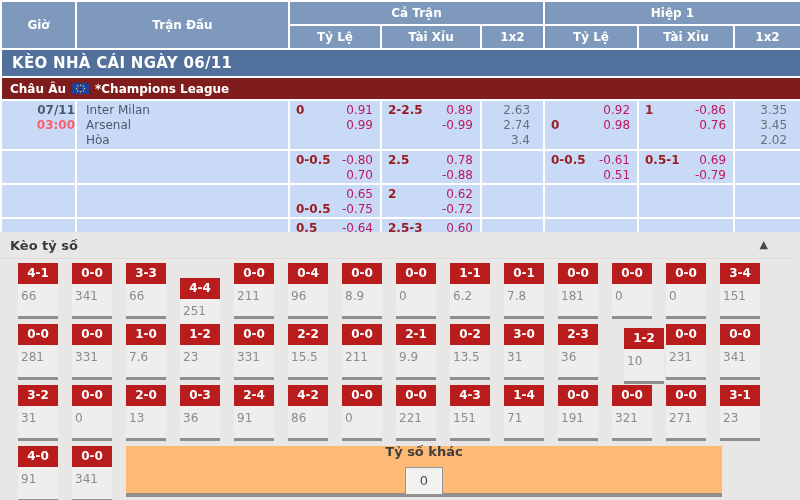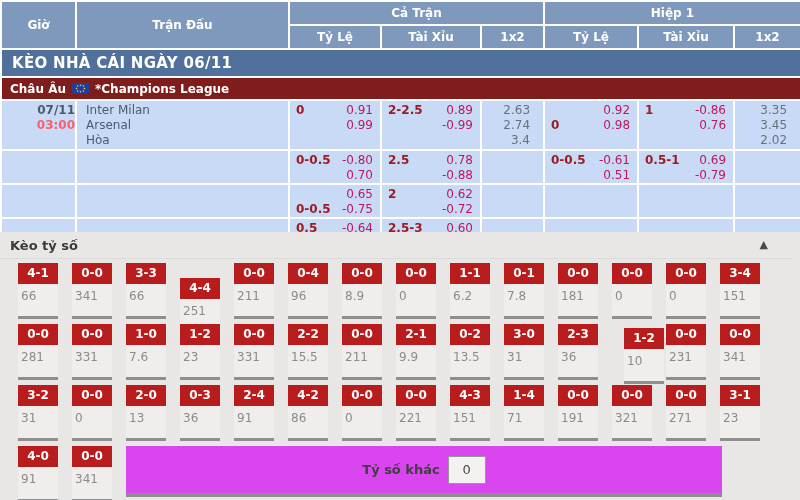--- a/index.html
+++ b/index.html
@@ -37,22 +37,22 @@
   .score-section{position:absolute;left:0;top:232px;width:800px;height:268px;background:#e8e7e5;overflow:hidden;}
   .score-head{position:relative;height:26px;border-bottom:1px solid #dcdbd9;}
   .score-title{position:absolute;left:10px;top:6px;font-size:13px;font-weight:600;color:#3a3a3a;}
   .collapse-btn{position:absolute;right:24px;top:6px;font-size:11px;color:#4a4a4a;cursor:pointer;line-height:14px;}
   .score-grid{position:absolute;left:0;top:0;width:792px;height:268px;}
   .score-box{position:absolute;width:40px;}
   .sb-head{height:21px;background:#b91c1c;color:#fff;font-size:12px;font-weight:700;
            text-align:center;line-height:21px;}
   .sb-body{height:27px;background:#efeeec;border-bottom:3px solid #8f8f8f;
            color:#8b8b8b;font-size:12px;font-weight:500;padding:5px 0 0 3px;}
-  .other-panel{position:absolute;left:126px;top:214px;width:596px;height:47px;background:#d946ef;
-               border-bottom:4px solid #8f8f8f;display:flex;align-items:center;justify-content:center;gap:8px;}
+  .other-panel{position:absolute;left:126px;top:214px;width:596px;height:47px;background:#fdba74;
+               border-bottom:4px solid #8f8f8f;display:flex;align-items:center;justify-content:center;gap:8px;flex-direction:column;}
   .other-label{font-size:13px;font-weight:600;color:#3f3f3f;}
   .other-input{display:inline-block;width:36px;height:26px;border:1px solid #979797;background:#f3f2f0;
                text-align:center;line-height:26px;font-size:13px;color:#4a4a4a;}
 </style>
 </head>
 <body>
 
 <div class="page">
 
   <table class="odds">

